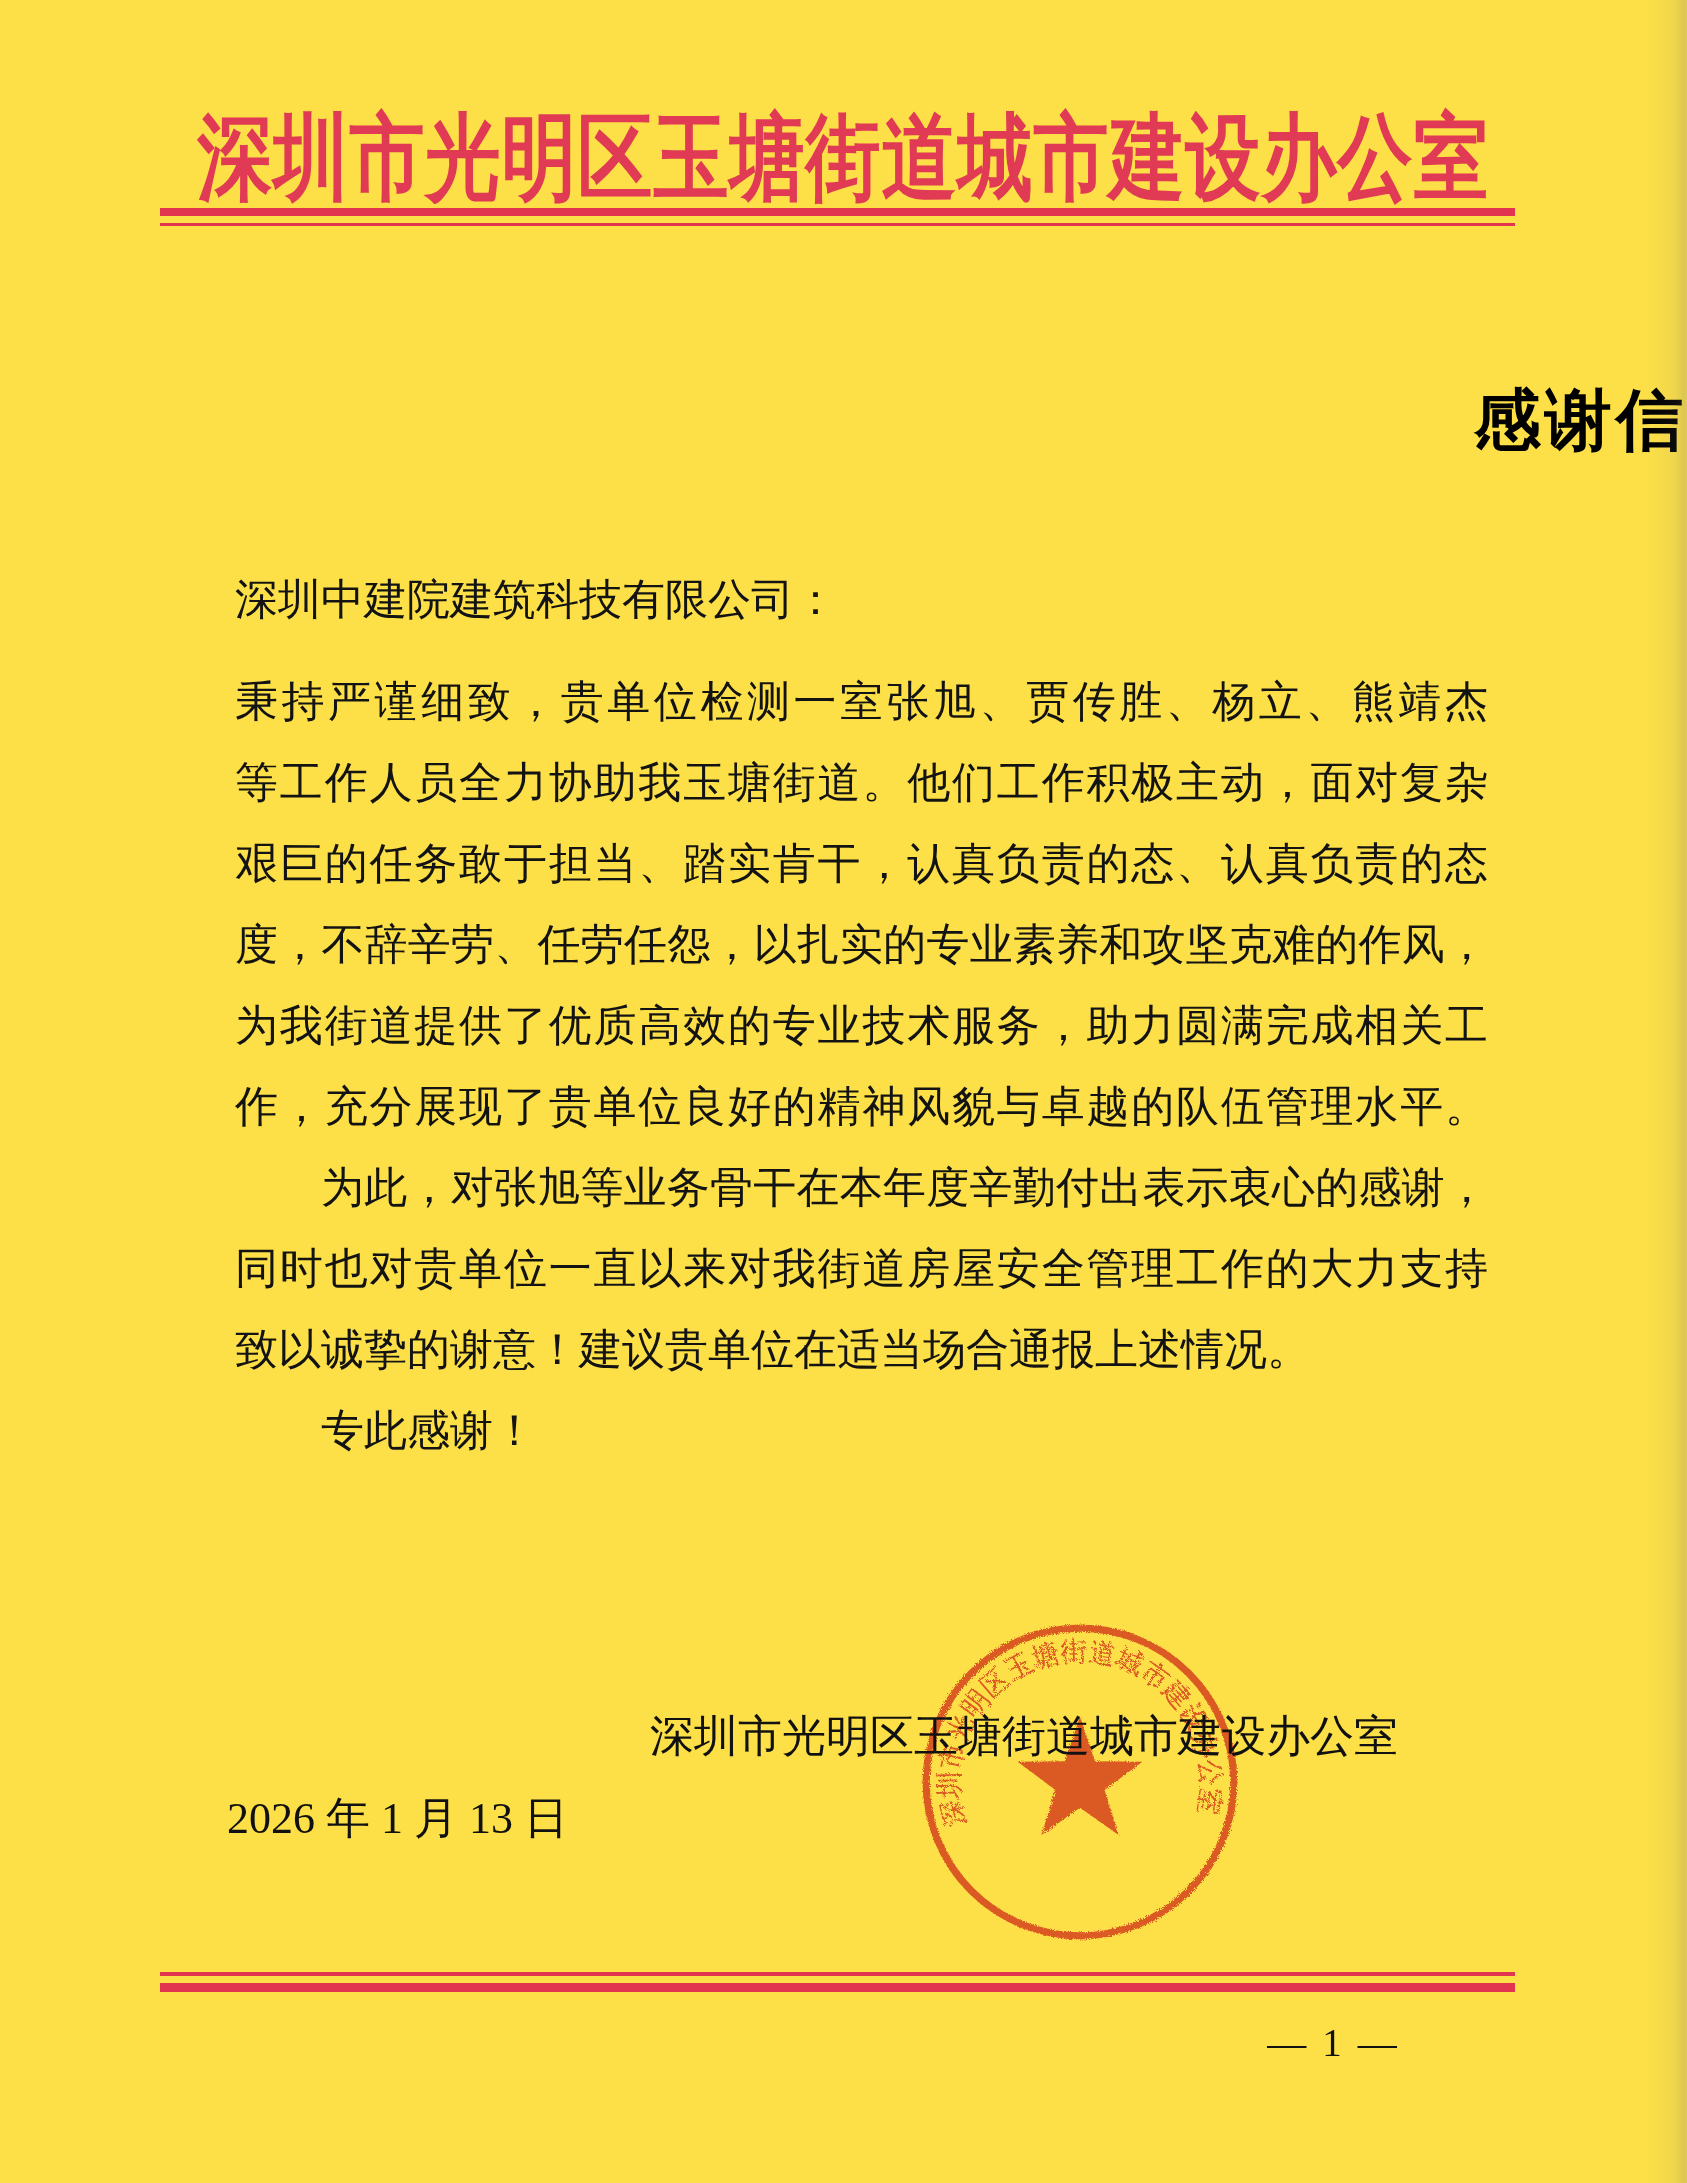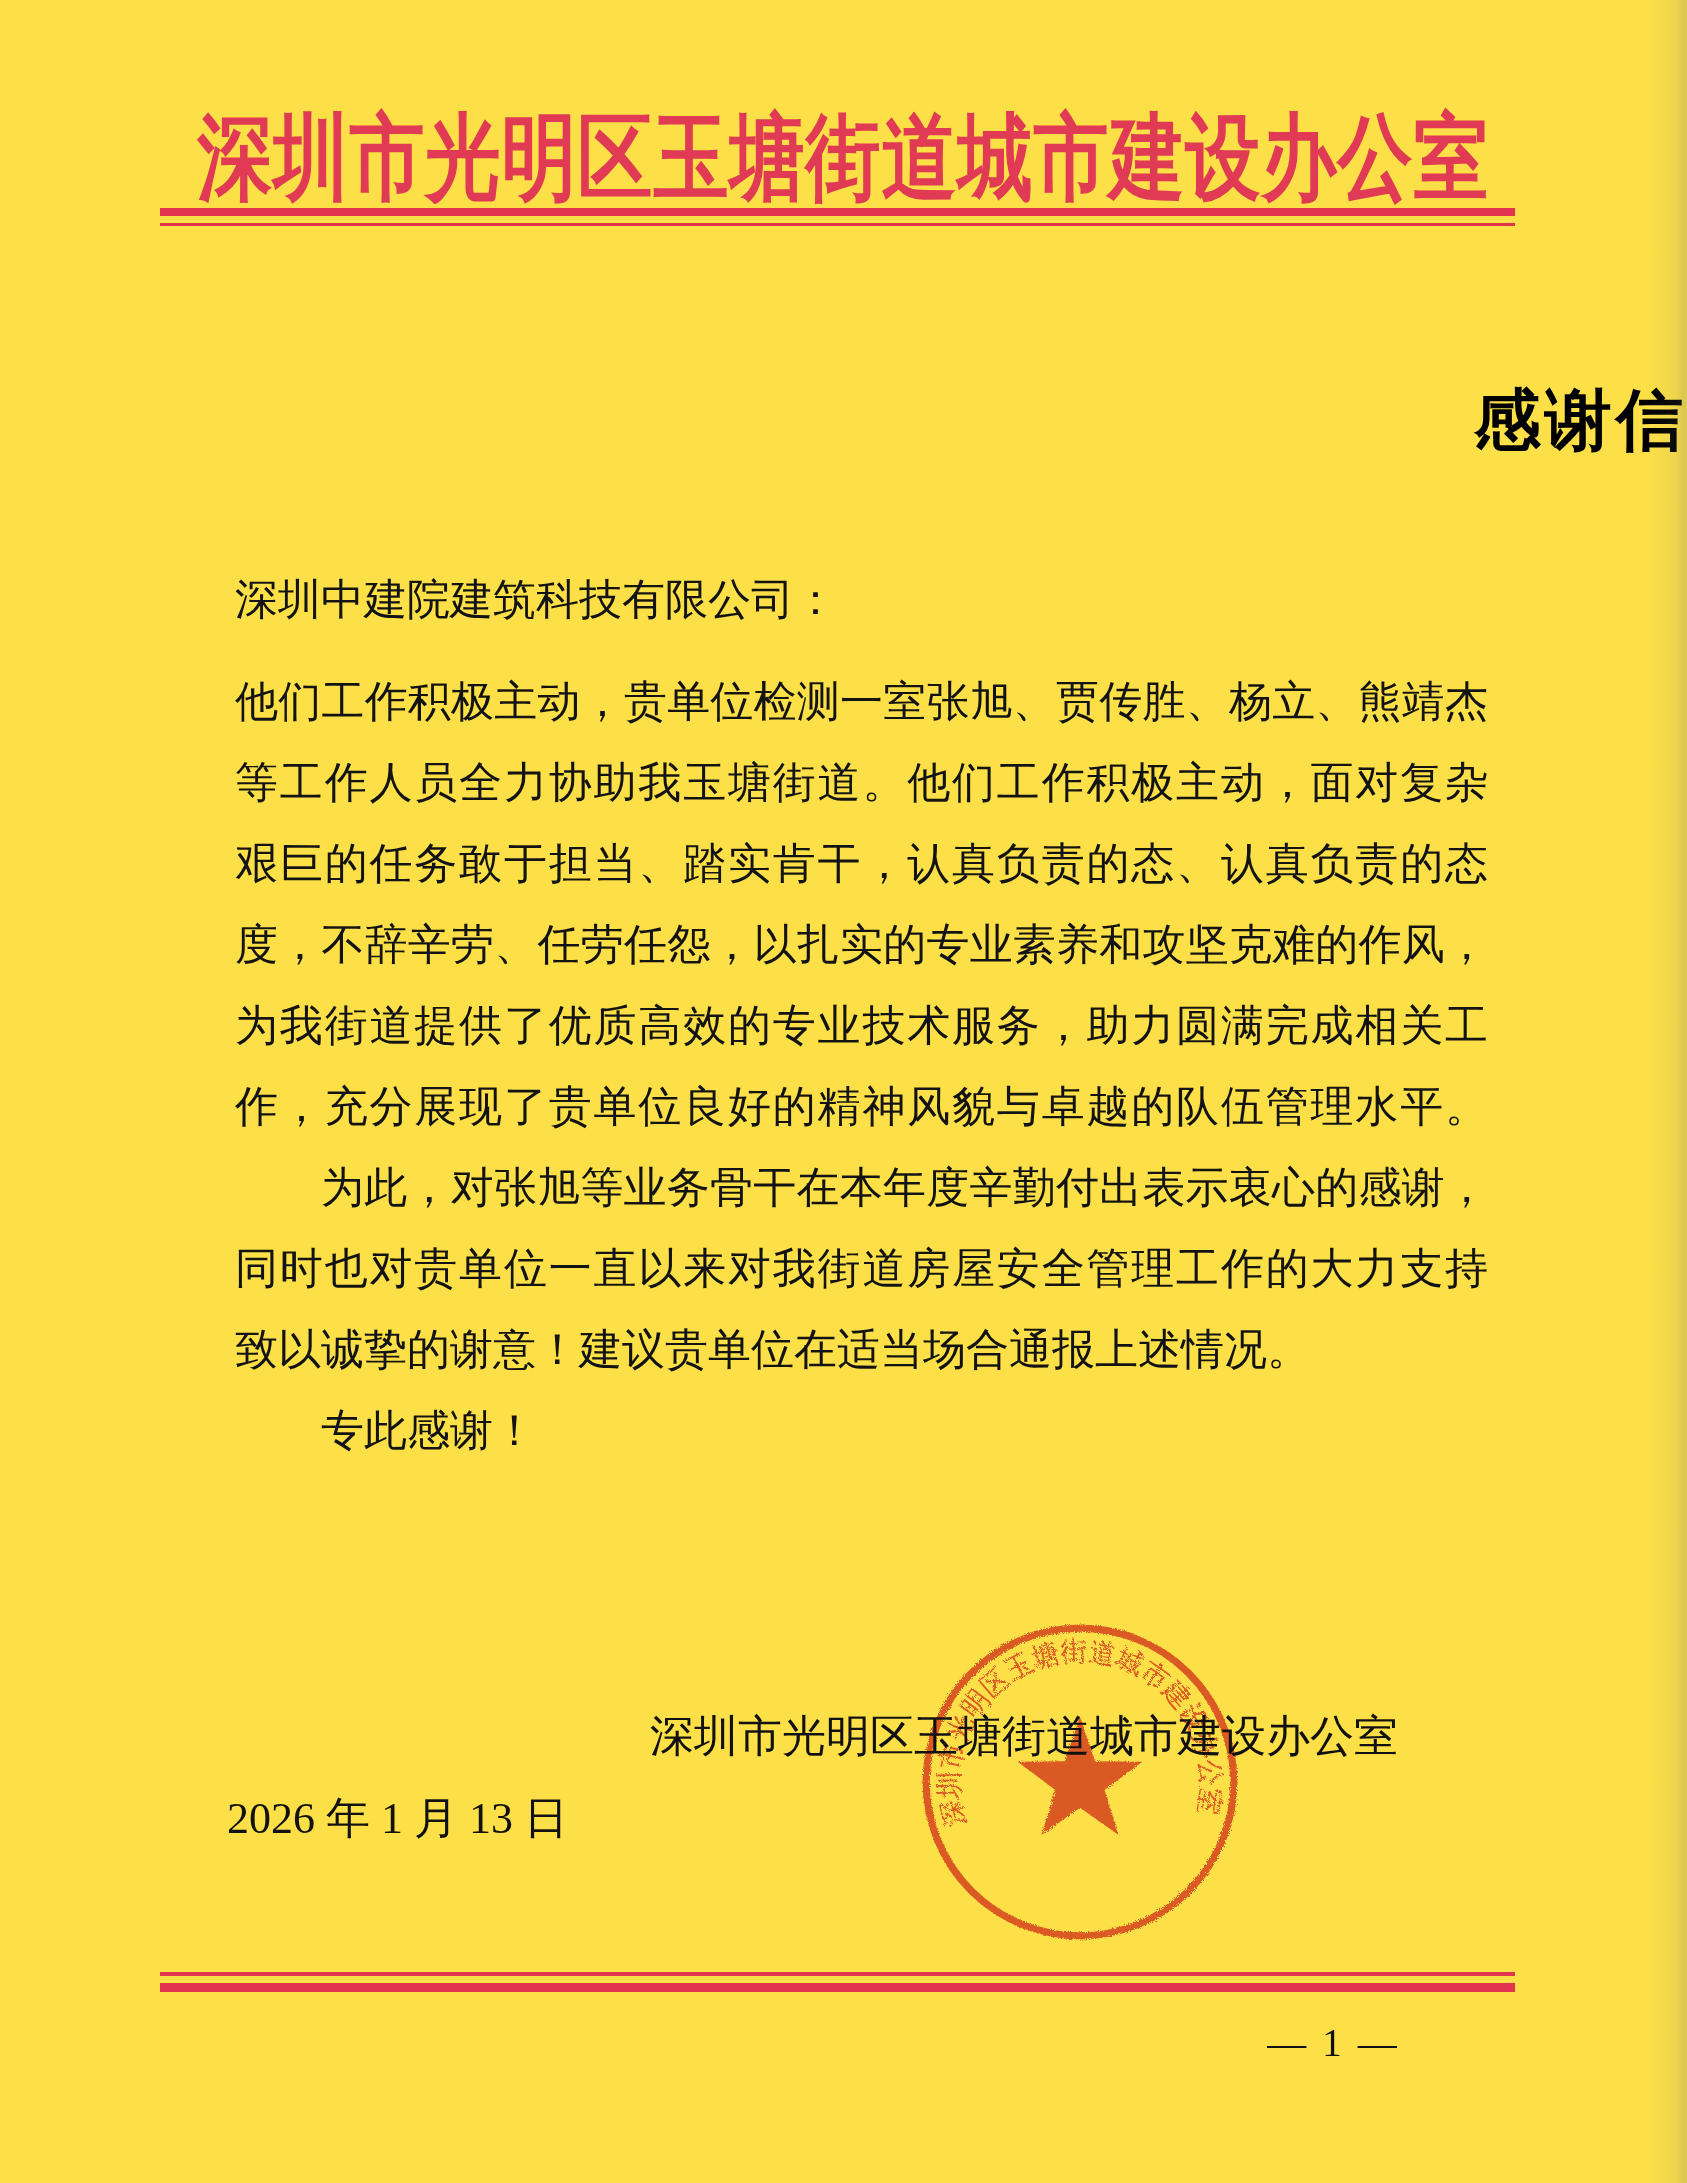--- a/index.html
+++ b/index.html
@@ -95,21 +95,21 @@
   <div class="letterhead">深圳市光明区玉塘街道城市建设办公室</div>
 
   <div class="rule rule-thick-top"></div>
   <div class="rule rule-thin-top"></div>
 
   <div class="doc-title">感谢信</div>
 
   <div class="body-block">
     <div class="line salutation">深圳中建院建筑科技有限公司：</div>
     <div id="paragraphs">
-        <div class="line j">他们工作积极主动，贵单位检测一室张旭、贾传胜、杨立、熊靖杰</div>
+        <div class="line j">秉持严谨细致，贵单位检测一室张旭、贾传胜、杨立、熊靖杰</div>
         <div class="line j">等工作人员全力协助我玉塘街道。他们工作积极主动，面对复杂</div>
         <div class="line j">艰巨的任务敢于担当、踏实肯干，认真负责的态、认真负责的态</div>
         <div class="line j">度，不辞辛劳、任劳任怨，以扎实的专业素养和攻坚克难的作风，</div>
         <div class="line j">为我街道提供了优质高效的专业技术服务，助力圆满完成相关工</div>
         <div class="line j">作，充分展现了贵单位良好的精神风貌与卓越的队伍管理水平。</div>
         <div class="line j indent">为此，对张旭等业务骨干在本年度辛勤付出表示衷心的感谢，</div>
         <div class="line j">同时也对贵单位一直以来对我街道房屋安全管理工作的大力支持</div>
         <div class="line">致以诚挚的谢意！建议贵单位在适当场合通报上述情况。</div>
         <div class="line indent">专此感谢！</div>
       </div>

